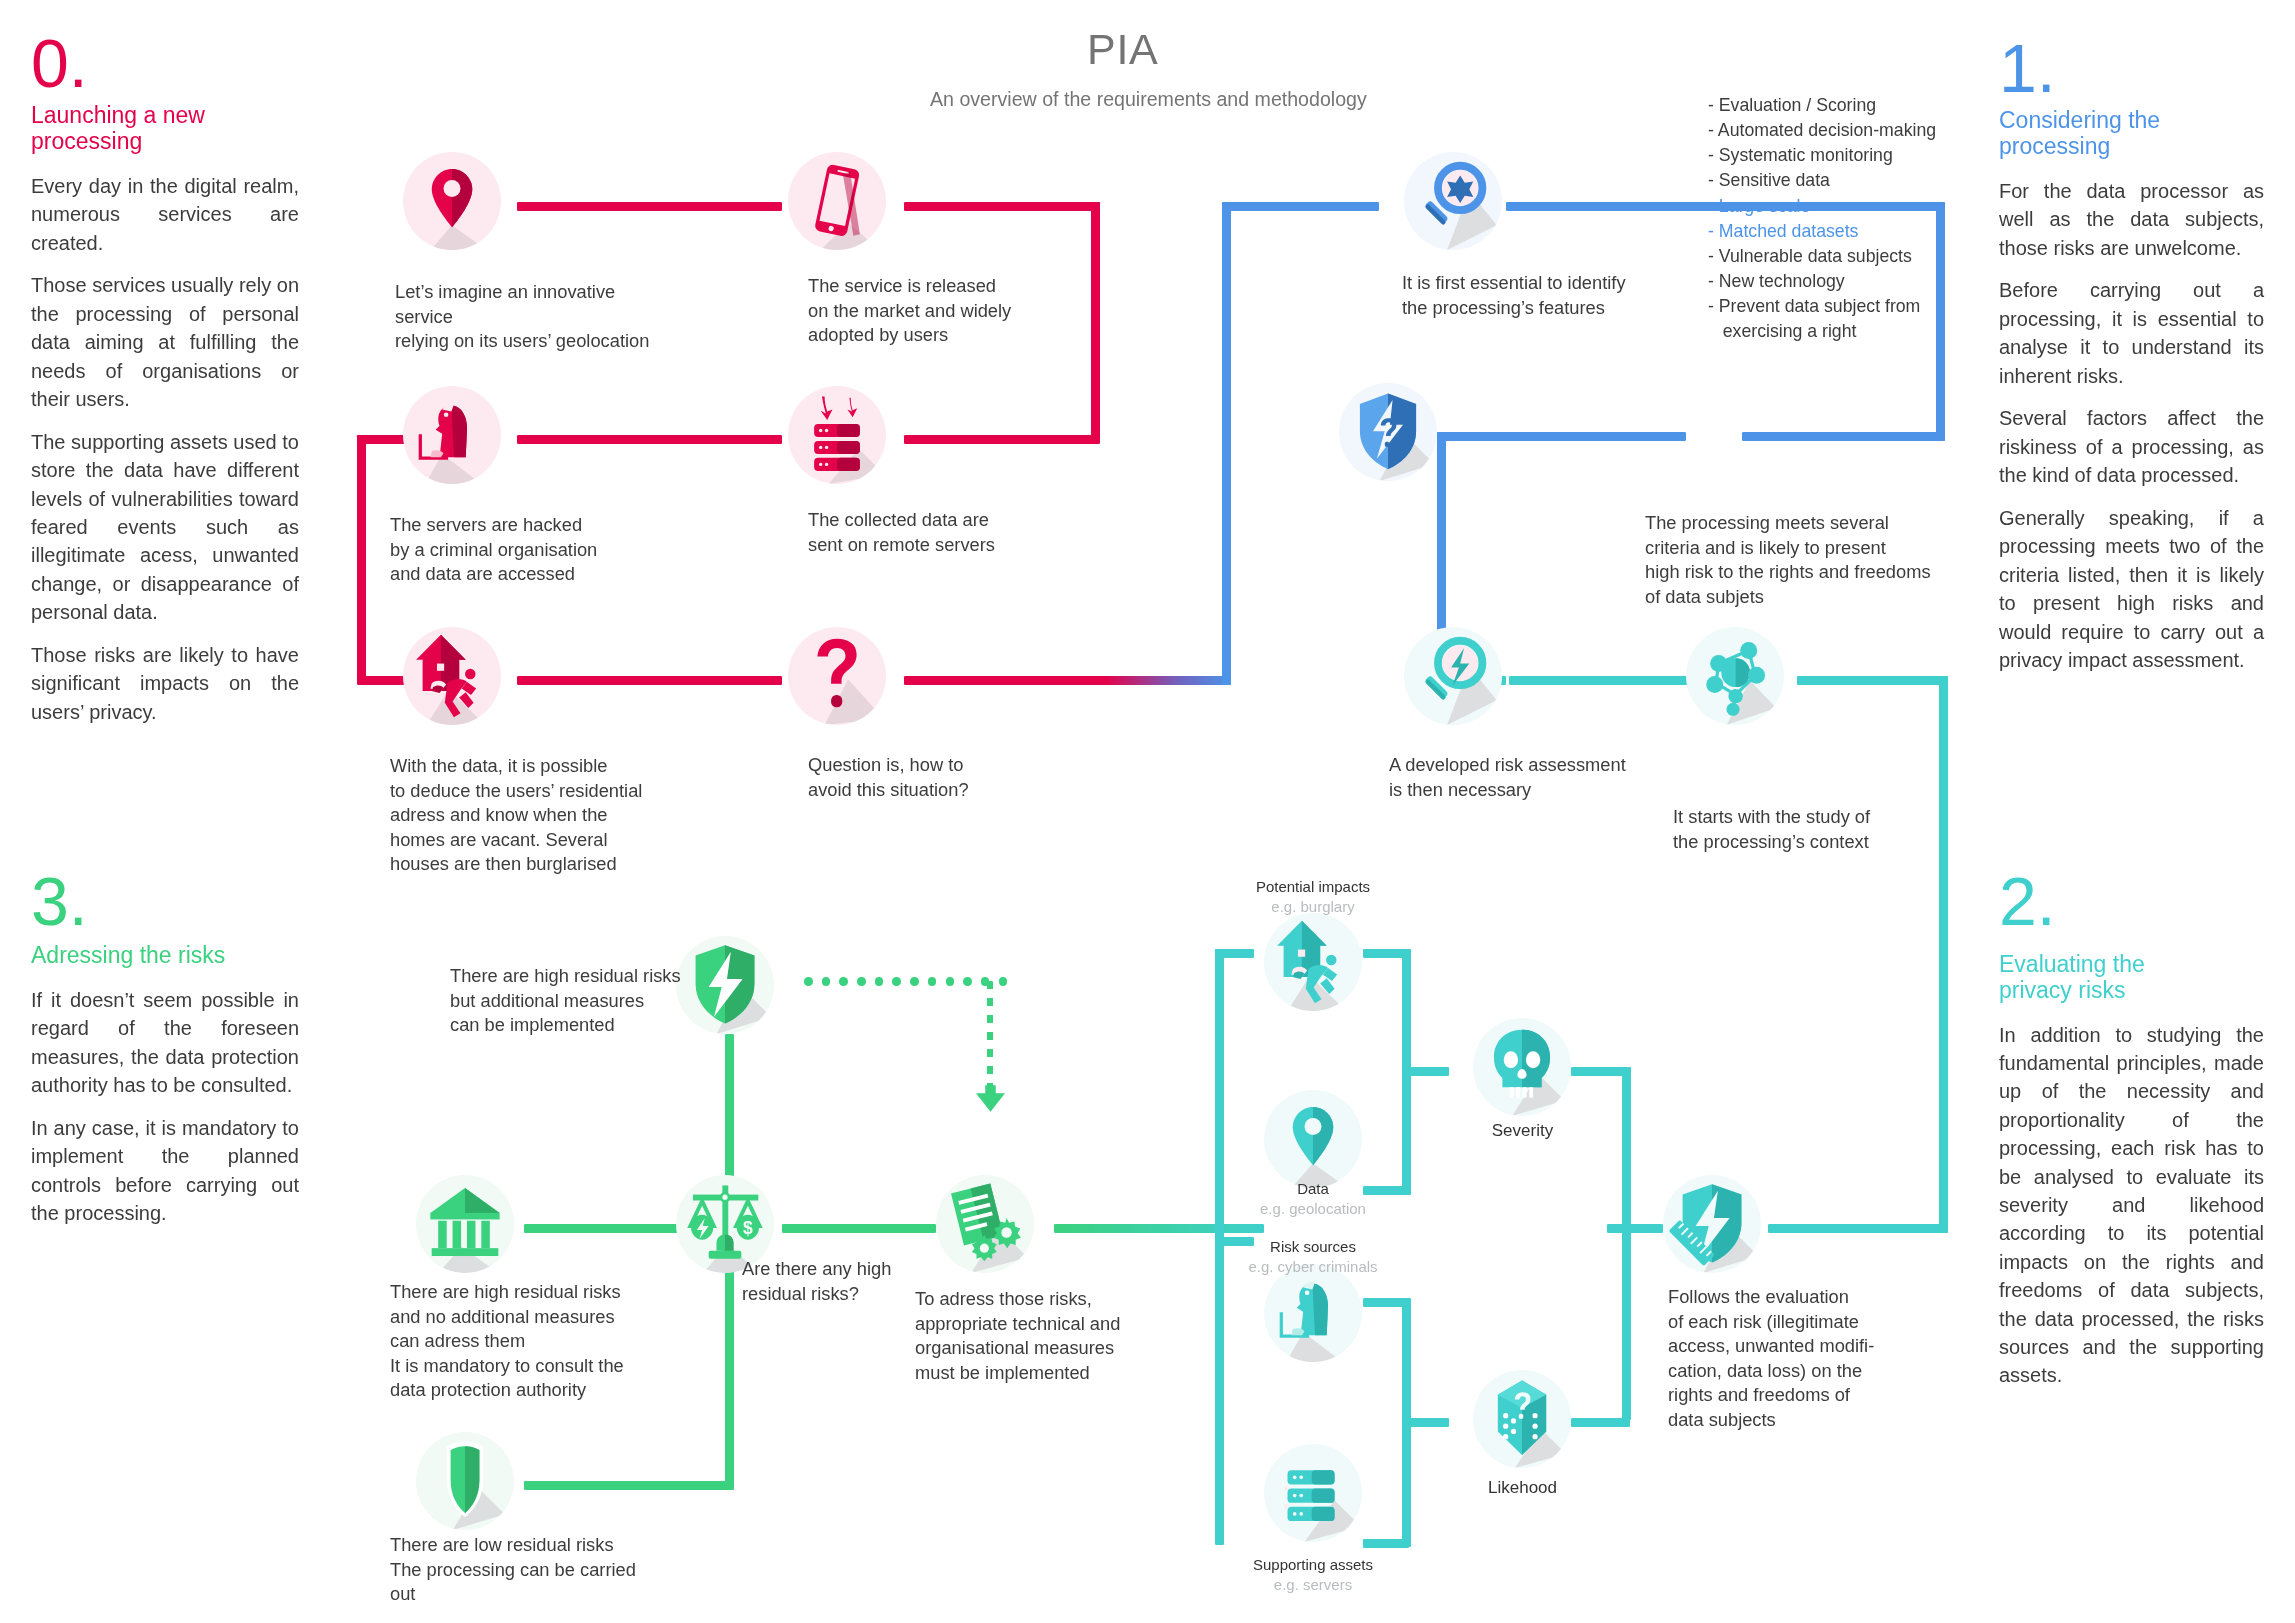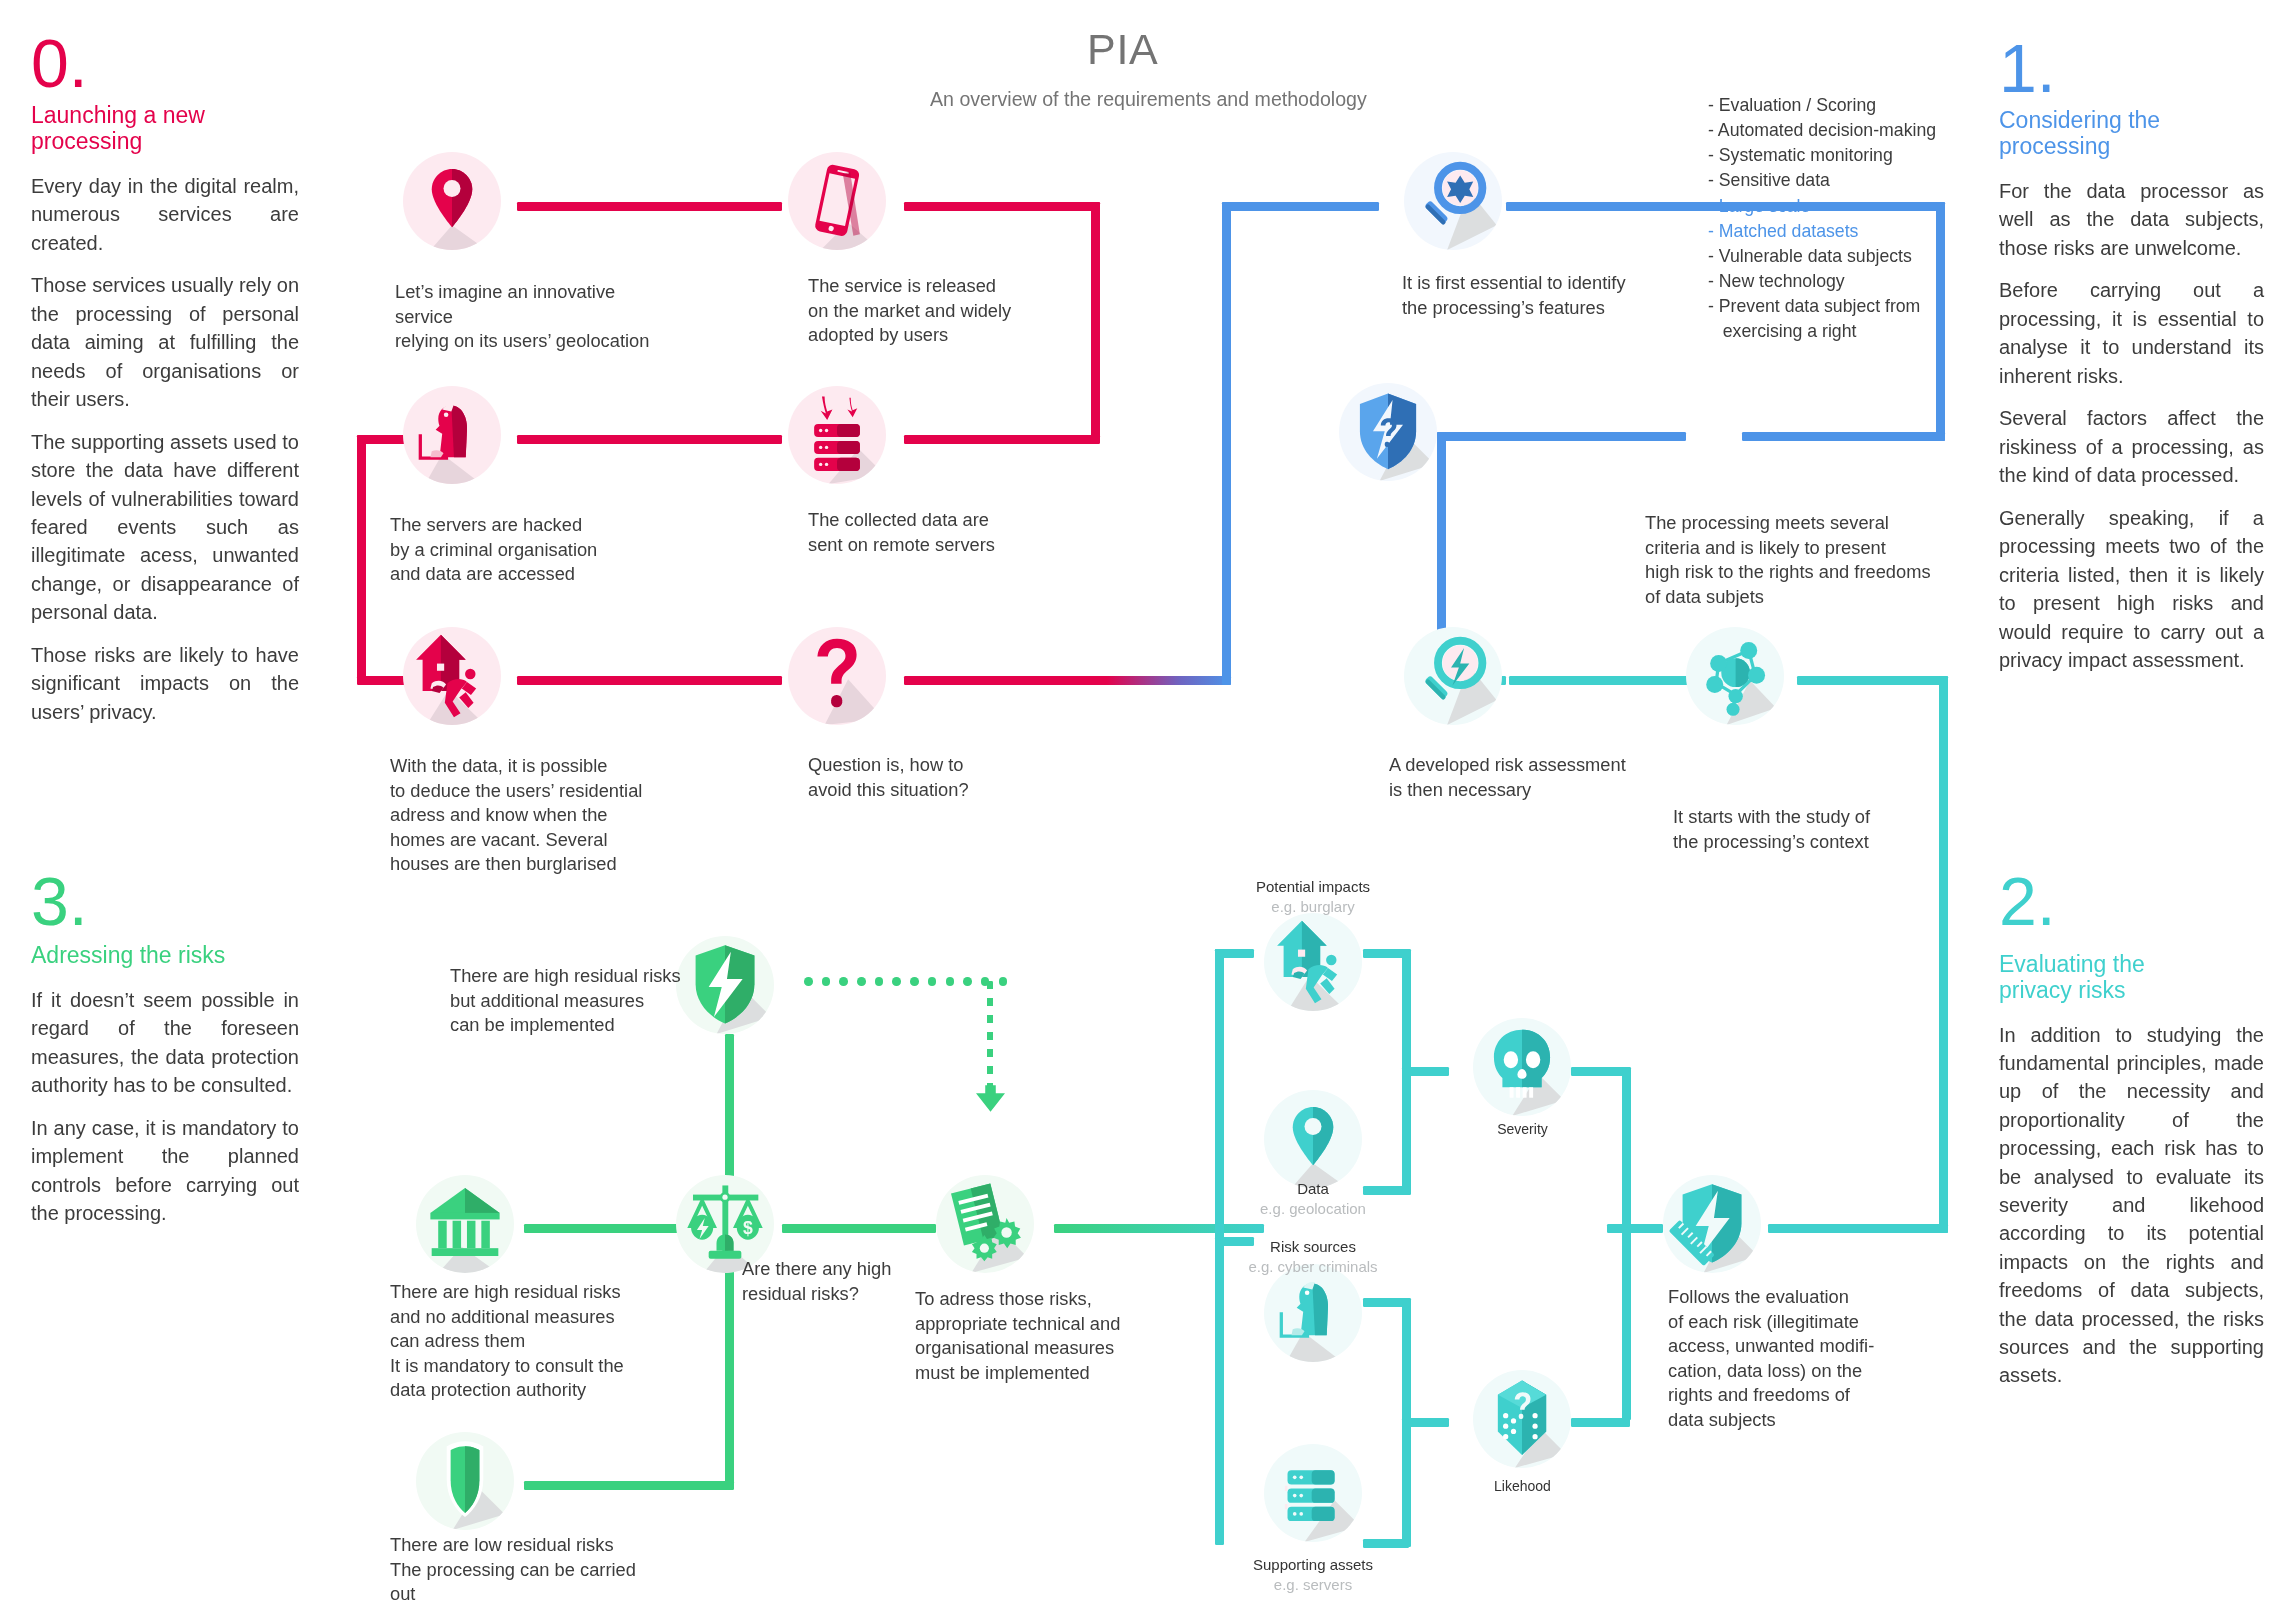--- a/index.html
+++ b/index.html
@@ -13,21 +13,21 @@
 
   
   .bignum{font-size:68px;line-height:0.9;font-weight:400;}
   .secttitle{font-size:23px;line-height:1.12;font-weight:400;}
   .body{font-size:20px;line-height:1.42;text-align:justify;color:#3c3c3c;}
   .body p{margin:0 0 14.4px 0;}
   .nodecap{font-size:18.3px;line-height:1.34;color:#3c3c3c;white-space:pre-line;}
   .crit{font-size:17.7px;line-height:1.42;color:#3c3c3c;white-space:pre;}
   .grouplbl{font-size:15px;line-height:1.3;color:#333;text-align:center;}
   .grouplbl .sub{color:#b9bcbe;display:block;}
-  .centerlbl{font-size:14px;color:#333;text-align:center;}
+  .centerlbl{font-size:17px;color:#333;text-align:center;}
 
   
   #title{font-size:43px;color:#747474;font-weight:300;letter-spacing:0.7px;}
   #subtitle{font-size:19.6px;color:#747474;}
 
   
   .c-pink{color:#e4024b;}
   .c-blue{color:#4d94e8;}
   .c-teal{color:#3fd0cd;}
   .c-green{color:#3ad17f;}

